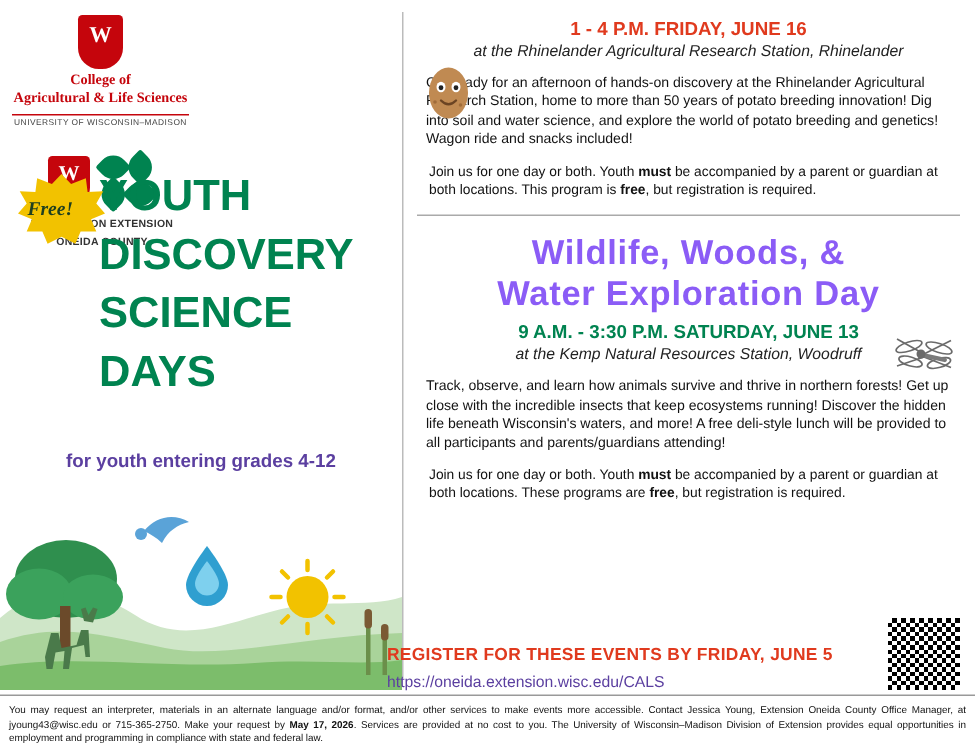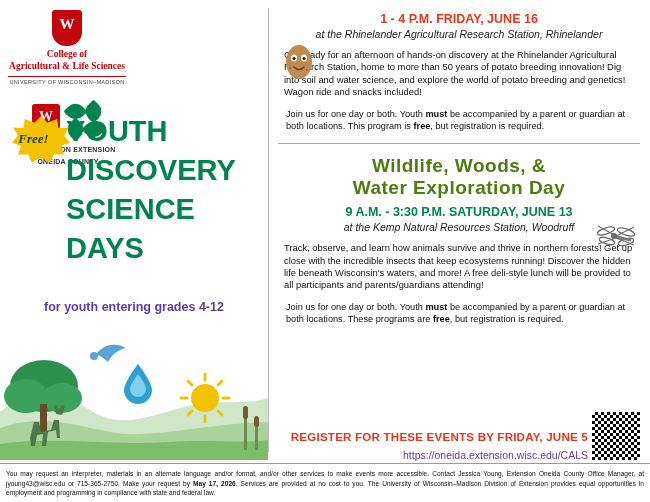--- a/index.html
+++ b/index.html
@@ -178,21 +178,21 @@
   }
   .event { padding: 0 4px; }
   .event-title {
     text-align: center;
     color: #111;
     font-weight: bold;
     letter-spacing: .5px;
     line-height: 1.15;
   }
   .event-title.potato { font-size: 25px; }
-  .event-title.wildlife { font-size: 19px; color: #4d7c0f; }
+  .event-title.wildlife { font-size: 23px; color: #8b5cf6; }
   .event-time {
     text-align: center;
     color: #e03a1e;
     font-weight: bold;
     font-size: 12.5px;
     margin-top: 6px;
   }
   .event-time.green { color: #008350; }
   .event-place {
     text-align: center;
@@ -230,21 +230,21 @@
     position: absolute;
     right: 10px; top: 222px;
     width: 48px; height: 32px;
   }
 
   
   .register {
     position: absolute;
     left: 258px; top: 430px;
     width: 330px;
-    text-align: right;
+    text-align: left;
   }
   .register .line1 {
     color: #e03a1e;
     font-weight: bold;
     font-size: 11.6px;
     letter-spacing: .2px;
   }
   .register .line2 {
     color: #5b3fa0;
     font-size: 10.5px;

